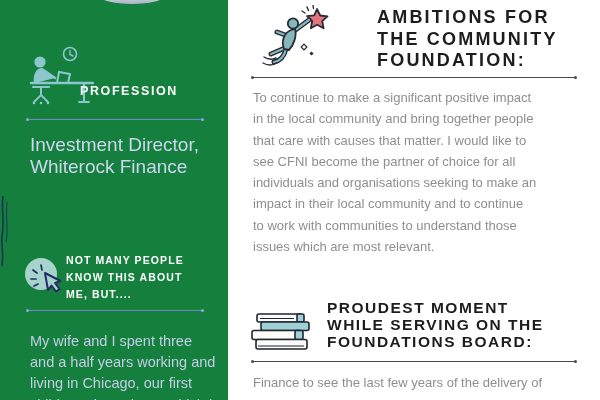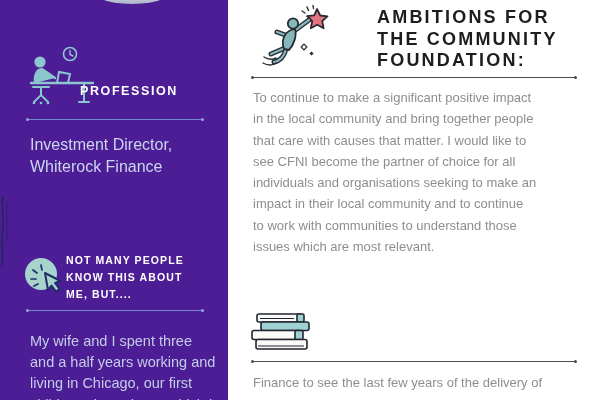--- a/index.html
+++ b/index.html
@@ -4,21 +4,21 @@
 <style>
   * { margin:0; padding:0; box-sizing:border-box; }
   html,body { background:#e8e8e8; }
   .canvas {
     position:relative; width:600px; height:400px; overflow:hidden;
     background:#ffffff; font-family:"Liberation Sans", sans-serif;
   }
   
   .sidebar {
     position:absolute; left:0; top:0; width:252px; height:400px;
-    background:#4c1d95; overflow:hidden;padding-left:13px;
+    background:#15803d; overflow:hidden;padding-left:13px;
   }
   .avatar-arc {
     position:absolute; left:99px; top:-13px; width:66px; height:17px;
     border-radius:50%; background:linear-gradient(to bottom,#ffffff,#a9b2c6);
   }
   .edge-scribble { position:absolute; left:0; top:192px; }
   .desk-icon { position:absolute; left:26px; top:44px; }
   .side-label {
     position:absolute; color:#ffffff; font-weight:bold;
     letter-spacing:1.6px; white-space:nowrap;
@@ -31,21 +31,21 @@
   }
   .rule::before { left:-2px; } .rule::after { right:-2px; }
   .rule.light { background:#7288c8; }
   .rule.light::before, .rule.light::after { background:#91a5da; }
   .rule.dark { background:#4a4a4a; }
   .rule.dark::before, .rule.dark::after { background:#4a4a4a; }
   .rule-prof { left:28px; top:119px; width:174px; }
   .rule-fact { left:28px; top:310px; width:174px; }
   .side-value {
     position:absolute; left:30px; top:134px; color:#ccd6ef;
-    font-size:16px; line-height:22px; white-space:nowrap;
+    font-size:19px; line-height:22px; white-space:nowrap;
   }
   .side-body {
     position:absolute; left:30px; top:331px; color:#c3cde8;
     font-size:14.5px; line-height:21.2px; white-space:nowrap;
   }
   .cursor-badge {
     position:absolute; left:25px; top:258px; width:32px; height:32px;
     border-radius:50%; background:#a6d4cd;
   }
   .cursor-badge svg { position:absolute; left:0; top:0; overflow:visible; }
@@ -164,18 +164,19 @@
         <rect x="49" y="2" width="7" height="8" rx="1.5" fill="#9fd0d4"></rect>
         <line x1="12" y1="6.5" x2="46" y2="6.5" stroke-width="1"></line>
         <rect x="13" y="10" width="48" height="8.5" rx="2" fill="#9fd0d4"></rect>
         <rect x="4" y="18.5" width="49" height="9" rx="2" fill="#fbfbf9"></rect>
         <rect x="47" y="18.5" width="8" height="9" rx="1.5" fill="#9fd0d4"></rect>
         <rect x="8" y="27.5" width="51" height="9.5" rx="2" fill="#fbfbf9"></rect>
         <line x1="10" y1="34" x2="56" y2="34" stroke-width="1"></line>
       </g>
     </svg>
 
+    <div class="heading heading-2">PROUDEST MOMENT<br>WHILE SERVING ON THE<br>FOUNDATIONS BOARD:</div>
 
     <div class="rule dark rule-m2"></div>
 
     <div class="main-body body-2">Finance to see the last few years of the delivery of</div>
   </main>
 </div>
 
 </body></html>

